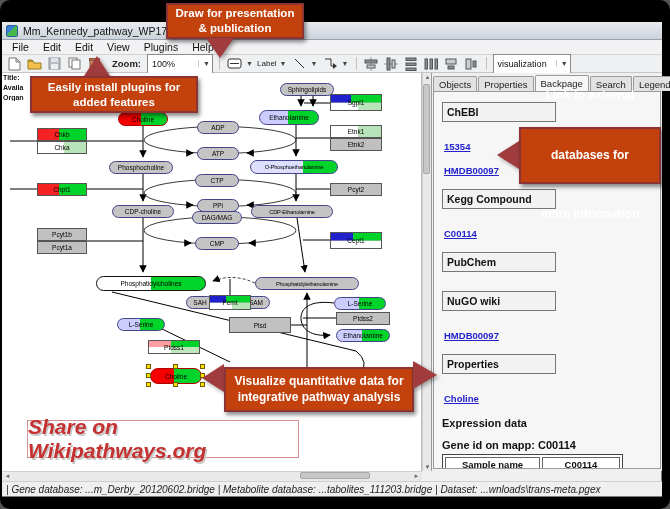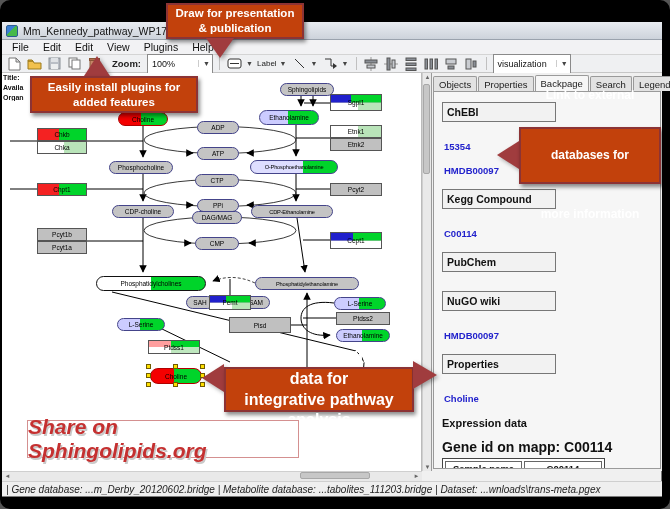--- a/index.html
+++ b/index.html
@@ -49,27 +49,27 @@
   svg.edges{left:0;top:0;z-index:2;pointer-events:none;}
 
   
   .panel{left:431px;top:73px;width:231px;height:398px;background:#f0f0f0;border-left:1px solid #9a9a9a;}
   .tabs{left:433px;top:75px;width:228px;height:16px;display:flex;gap:1px;align-items:flex-end;}
   .tab{font-size:9.5px;color:#222;background:#e2e2e2;border:1px solid #9a9a9a;border-bottom:none;padding:2px 5px 1px;border-radius:2px 2px 0 0;}
   .tab.active{background:#f6f6f6;padding-bottom:2px;}
   .pcontent{left:433px;top:91px;width:228px;height:378px;background:#f6f6f6;border:1px solid #9a9a9a;padding:10px 0 0 8px;overflow:hidden;}
   .secbox{width:114px;border:1px solid #777;background:#f2f2f2;font-size:10.5px;font-weight:bold;color:#111;padding:3px 4px;margin-bottom:19px;}
   .secval{font-size:9.5px;font-weight:bold;margin:0 0 13px 2px;}
-  .link{color:#2222cc;}
+  .link{color:#2222cc;text-decoration:underline;}
   .plain{color:#222;}
   .exprhead{font-size:11px;font-weight:bold;color:#111;margin:2px 0 10px 0;}
-  .geneid{font-size:14px;font-weight:bold;color:#111;margin:0 0 3px 0;}
+  .geneid{font-size:11px;font-weight:bold;color:#111;margin:0 0 3px 0;}
   .xtable{border:1px solid #444;background:#fff;border-spacing:2px;}
   .xtable td{border:1px solid #666;font-size:9.5px;font-weight:bold;text-align:center;padding:1px 4px;color:#111;}
-  .xtable td.c1{width:77px;}
+  .xtable td.c1{width:95px;}
   .xtable td.c2{width:78px;}
 
   
   .statusbar{left:2px;top:481px;width:660px;height:15px;background:#efefef;border-top:1px solid #cfcfcf;display:flex;align-items:center;padding-left:4px;}
   .statustext{font-size:10px;color:#222;white-space:nowrap;font-style:italic;}
 
   
   .callout{background:#c2410c;border:2px solid #8c3335;box-shadow:2px 3px 4px rgba(0,0,0,.45);color:#fff;font-weight:bold;text-align:center;z-index:10;display:flex;flex-direction:column;justify-content:center;line-height:1.3;}
   .arrow{width:0;height:0;z-index:10;filter:drop-shadow(2px 2px 2px rgba(0,0,0,.35));}
   .arr-down{border-left:14px solid transparent;border-right:14px solid transparent;border-top:20px solid #a03c3e;}
@@ -379,23 +379,23 @@
   </div>
 
   <div class="abs arrow arr-left" style="left:497px;top:141px;"></div>
   <div class="abs callout" style="left:519px;top:127px;width:142px;height:57px;font-size:12px;gap:44px;">
     <span>Link to external</span>
     <span>databases for</span>
     <span>more information</span>
   </div>
 
   <div class="abs arrow arr-left" style="left:202px;top:364px;"></div>
-  <div class="abs callout" style="left:224px;top:367px;width:190px;height:45px;font-size:16px;">
+  <div class="abs callout" style="left:224px;top:367px;width:190px;height:45px;font-size:12px;">
     <span>Visualize quantitative data  for</span>
     <span>integrative pathway analysis</span>
   </div>
   <div class="abs arrow arr-right" style="left:413px;top:361px;"></div>
 
   <div class="abs share">
-    <span class="sharetext">Share on Sphingolipids.org</span>
+    <span class="sharetext">Share on Wikipathways.org</span>
   </div>
 
 </div>
 
 </body></html>

